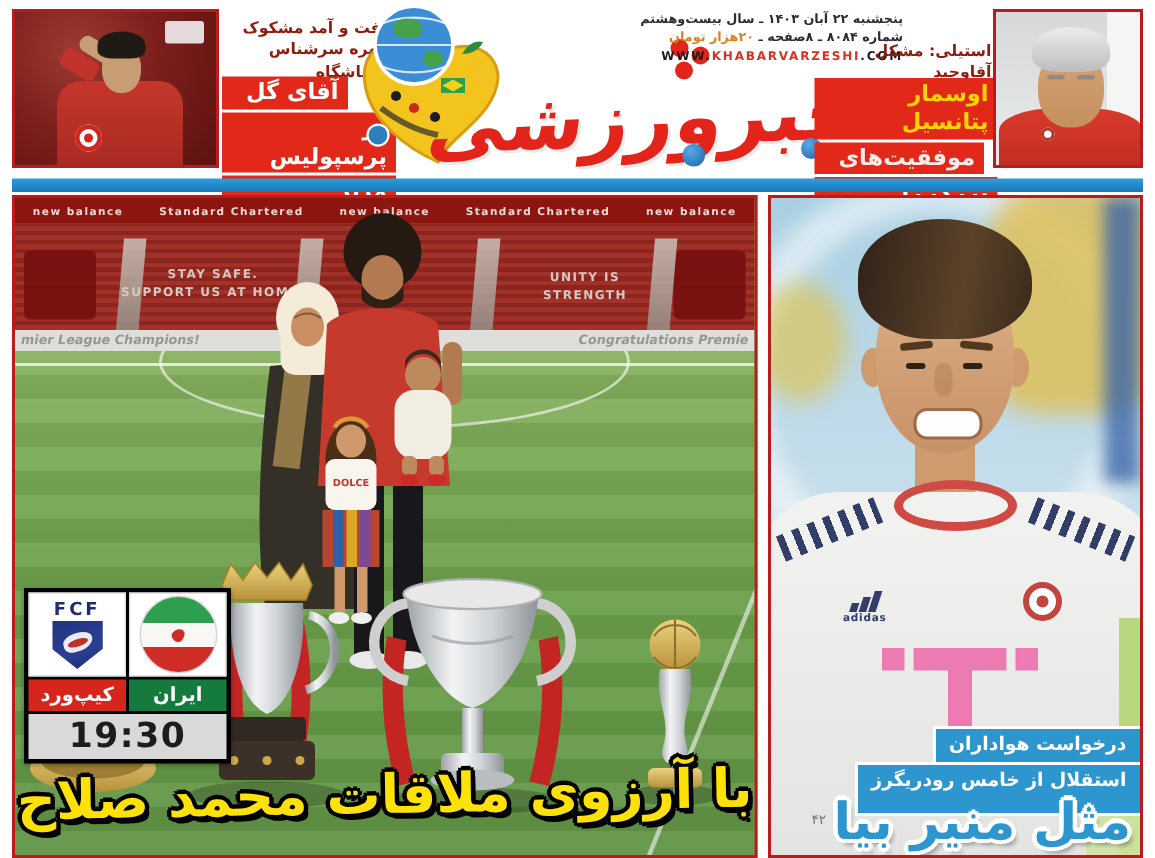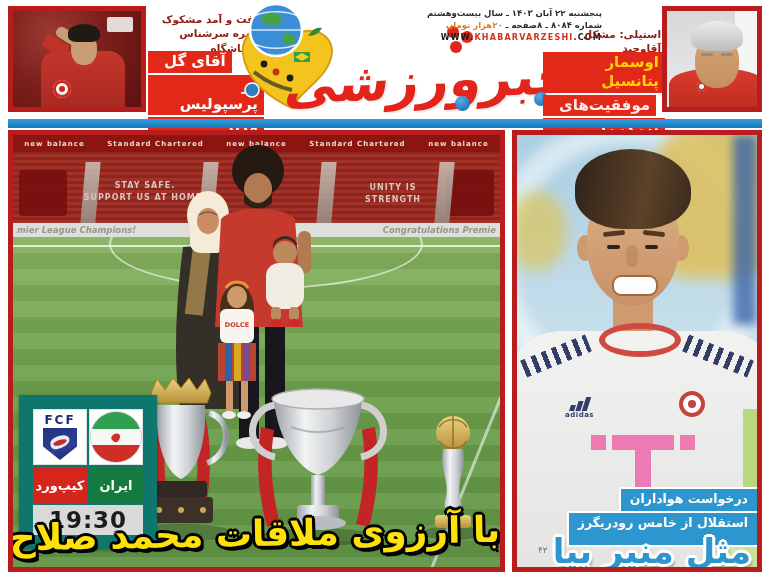--- a/index.html
+++ b/index.html
@@ -1,21 +1,21 @@
 <!DOCTYPE html>
 <html lang="fa"><head>
 <meta charset="utf-8">
 <style>
   html,body{margin:0;padding:0;background:#fff;}
   .page{position:relative;width:770px;height:572px;background:#fff;overflow:hidden;
         font-family:"DejaVu Sans",sans-serif;}
   .abs{position:absolute;}
 
   
-  .photo-frame{border:5px solid #b91c1c;box-sizing:border-box;overflow:hidden;}
+  .photo-frame{border:2px solid #b91c1c;box-sizing:border-box;overflow:hidden;}
 
   
   .tl-photo{left:8px;top:6px;width:138px;height:106px;
     background:radial-gradient(circle at 30% 25%,#9b3a32 0%,#7c1f1b 45%,#5c1210 100%);}
   .tl-score{position:absolute;top:6px;right:8px;width:26px;height:15px;background:rgba(240,240,238,.9);border-radius:2px;}
   .tl-hair{position:absolute;top:13px;left:55px;width:32px;height:18px;background:#201a14;border-radius:50% 50% 30% 30%;}
   .tl-face{position:absolute;top:22px;left:58px;width:26px;height:32px;background:#c89c74;border-radius:46%;}
   .tl-arm-sleeve{position:absolute;top:28px;left:30px;width:26px;height:14px;background:#bf332a;transform:rotate(32deg);border-radius:4px;}
   .tl-arm{position:absolute;top:20px;left:42px;width:26px;height:11px;background:#c89c74;transform:rotate(32deg);border-radius:5px;}
   .tl-torso{position:absolute;bottom:0;left:28px;width:84px;height:56px;background:linear-gradient(180deg,#c5362b,#a92a22);border-radius:16px 16px 0 0;}
@@ -85,35 +85,35 @@
   .grass::before{content:"";position:absolute;inset:0;
      background:repeating-linear-gradient(180deg,rgba(255,255,255,.06) 0 16px,rgba(0,0,0,.05) 16px 32px);}
   .pitch-line{position:absolute;left:0;top:8px;width:100%;height:2px;background:rgba(255,255,255,.75);}
   .center-arc{position:absolute;left:96px;top:-38px;width:310px;height:86px;border:2px solid rgba(255,255,255,.6);border-radius:50%;}
   .diag-line{position:absolute;right:38px;top:130px;width:3px;height:260px;background:rgba(255,255,255,.55);transform:rotate(22deg);}
   .family-svg,.trophies-svg{position:absolute;left:0;}
   .family-svg{top:0;width:497px;height:442px;}
   .trophies-svg{top:240px;width:497px;height:202px;}
 
   
-  .fixture{left:6px;top:260px;width:138px;background:#0f766e;padding:14px;box-sizing:border-box;
+  .fixture{left:6px;top:260px;width:138px;background:#000000;padding:3px;box-sizing:border-box;
      box-shadow:0 1px 3px rgba(0,0,0,.35);position:absolute;}
   .fix-row{display:flex;gap:2px;}
   .fix-cell{flex:1;background:#fff;height:56px;display:flex;align-items:center;justify-content:center;border:1px solid #e2e2e2;box-sizing:border-box;}
   .fcf-crest{text-align:center;}
   .fcf-crest .fcf-word{display:block;color:#1d2d72;font-weight:bold;font-size:12px;letter-spacing:2px;line-height:1;}
   .fcf-shield{margin:2px auto 0;width:34px;height:32px;background:linear-gradient(160deg,#23337e,#2a3f96 60%,#1c2a66);
      clip-path:polygon(0 0,100% 0,100% 58%,50% 100%,0 58%);position:relative;}
   .fcf-shield::after{content:"";position:absolute;left:7px;top:8px;width:20px;height:12px;background:#fff;border-radius:50% 50% 60% 40%;transform:rotate(-18deg);opacity:.9;}
   .fcf-shield::before{content:"";position:absolute;left:10px;top:12px;width:14px;height:5px;background:#c03028;border-radius:50%;transform:rotate(-18deg);z-index:1;}
   .iran-flag{width:50px;height:50px;border-radius:50%;border:1px solid #d5d5d5;position:relative;overflow:hidden;
      background:linear-gradient(180deg,#2e9e4f 0 34%,#f7f7f5 34% 66%,#cf2e26 66% 100%);}
   .iran-emblem{position:absolute;left:21px;top:21px;width:8px;height:9px;background:#cf2e26;
      border-radius:50% 50% 50% 50%/65% 65% 35% 35%;transform:rotate(45deg);}
-  .fix-name{flex:1;height:36px;display:flex;align-items:center;justify-content:center;
+  .fix-name{flex:1;height:21px;display:flex;align-items:center;justify-content:center;
      color:#fff;font-weight:bold;font-size:13px;direction:rtl;}
   .fix-name.home{background:#d6251d;}
   .fix-name.away{background:#157a3d;}
   .fix-time{margin-top:2px;height:30px;background:#d9d9d9;display:flex;align-items:center;justify-content:center;
      color:#1c1c1c;font-weight:bold;font-size:23px;letter-spacing:1px;text-align:center;}
 
   .main-headline{position:absolute;left:0;top:378px;width:100%;text-align:center;direction:rtl;
      color:#ffe10a;font-size:36px;font-weight:bold;white-space:nowrap;transform:rotate(-1deg);
      text-shadow:-2px -2px 0 #000,2px -2px 0 #000,-2px 2px 0 #000,2px 2px 0 #000,
        -3px 0 0 #000,3px 0 0 #000,0 -3px 0 #000,0 3px 0 #000,3px 4px 0 #000;}

